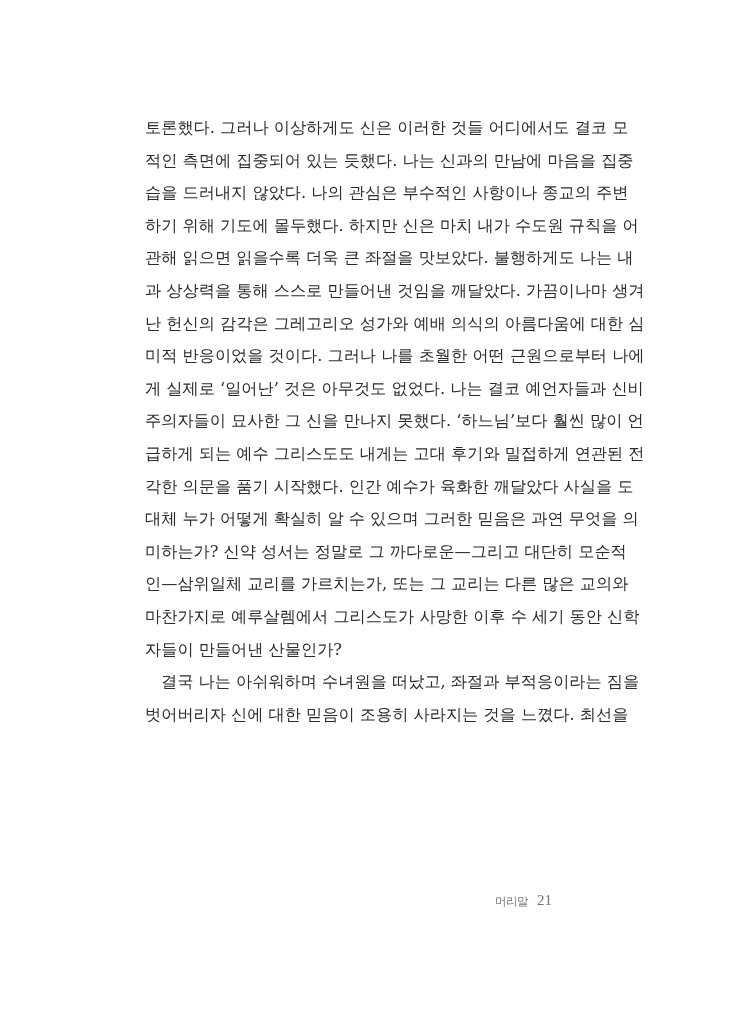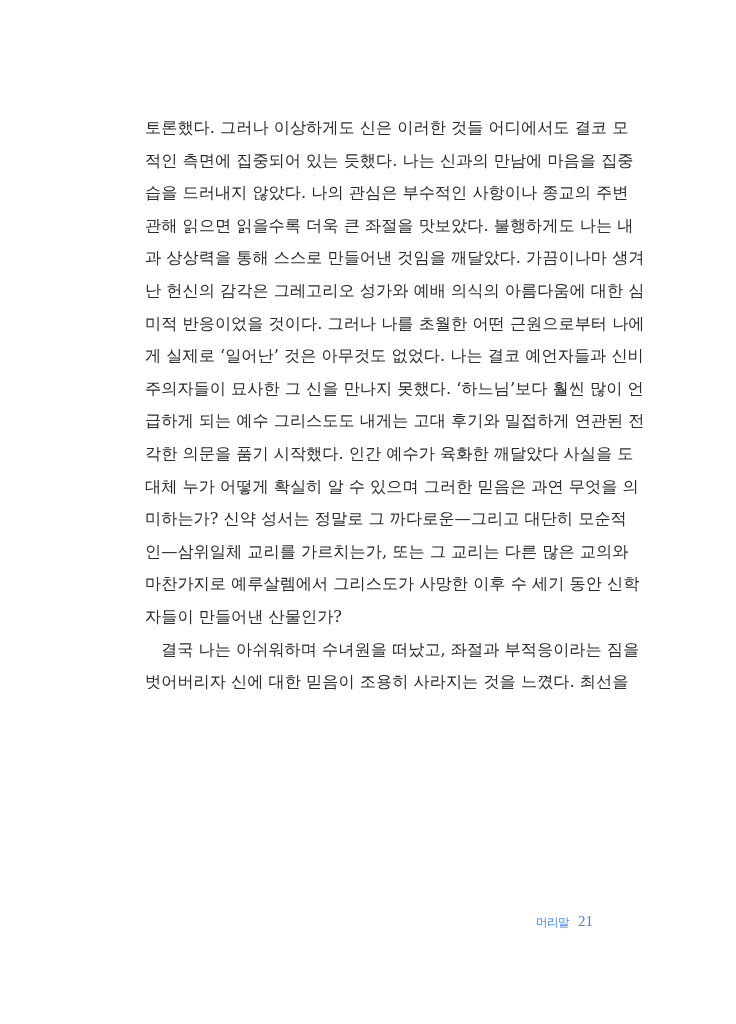--- a/index.html
+++ b/index.html
@@ -13,21 +13,20 @@
       position: relative;
       overflow: hidden;
       font-family: "DejaVu Serif", "Liberation Serif", serif;
       color: #2b2b2b;
     }
     .page {
       position: absolute;
       left: 0; top: 0;
       width: 684px; height: 1024px;
       background: #ffffff;
-      padding-left: 41px;
     }
     .body-text {
       position: absolute;
       left: 145px;
       top: 112px;
       width: 460px;
     }
     .line {
       display: block;
       height: 32.6px;
@@ -40,43 +39,44 @@
     }
     .line.last {
       text-align-last: left;
     }
     .line.indent {
       padding-left: 16px;
     }
     .footer {
       position: absolute;
       right: 132px;
-      top: 913px;
+      top: 892px;
       font-size: 13px;
-      color: #3b82f6;
+      color: #737373;
       white-space: nowrap;
     }
     .footer .section {
       font-size: 11.5px;
       margin-right: 9px;
       letter-spacing: -0.5px;
     }
     .footer .pagenum {
       font-family: "Liberation Serif", serif;
       font-size: 15px;
     }
   </style>
 </head>
 <body>
 
 <div class="page">
   <div class="body-text">
     <span class="line">토론했다. 그러나 이상하게도 신은 이러한 것들 어디에서도 결코 모</span>
     <span class="line">적인 측면에 집중되어 있는 듯했다. 나는 신과의 만남에 마음을 집중</span>
     <span class="line">습을 드러내지 않았다. 나의 관심은 부수적인 사항이나 종교의 주변</span>
+    <span class="line">하기 위해 기도에 몰두했다. 하지만 신은 마치 내가 수도원 규칙을 어</span>
     <span class="line">관해 읽으면 읽을수록 더욱 큰 좌절을 맛보았다. 불행하게도 나는 내</span>
     <span class="line">과 상상력을 통해 스스로 만들어낸 것임을 깨달았다. 가끔이나마 생겨</span>
     <span class="line">난 헌신의 감각은 그레고리오 성가와 예배 의식의 아름다움에 대한 심</span>
     <span class="line">미적 반응이었을 것이다. 그러나 나를 초월한 어떤 근원으로부터 나에</span>
     <span class="line">게 실제로 ‘일어난’ 것은 아무것도 없었다. 나는 결코 예언자들과 신비</span>
     <span class="line">주의자들이 묘사한 그 신을 만나지 못했다. ‘하느님’보다 훨씬 많이 언</span>
     <span class="line">급하게 되는 예수 그리스도도 내게는 고대 후기와 밀접하게 연관된 전</span>
     <span class="line">각한 의문을 품기 시작했다. 인간 예수가 육화한 깨달았다 사실을 도</span>
     <span class="line">대체 누가 어떻게 확실히 알 수 있으며 그러한 믿음은 과연 무엇을 의</span>
     <span class="line">미하는가? 신약 성서는 정말로 그 까다로운—그리고 대단히 모순적</span>

